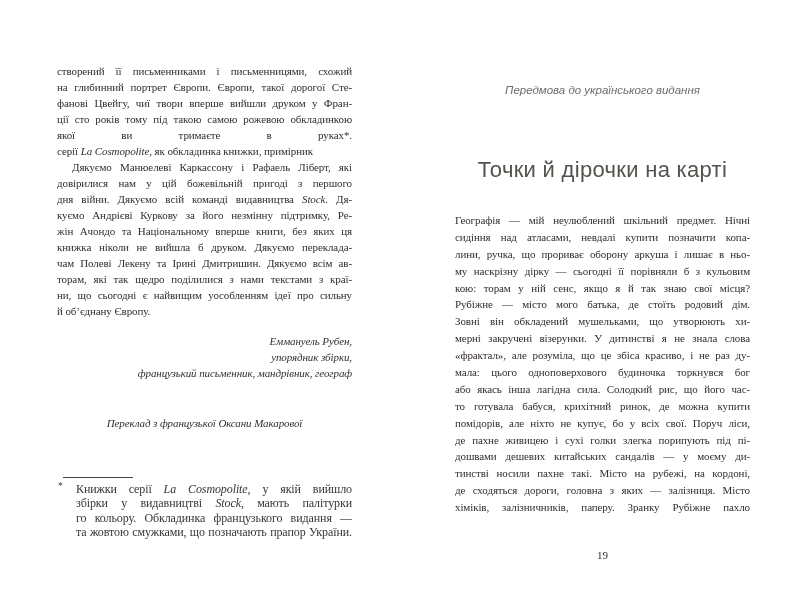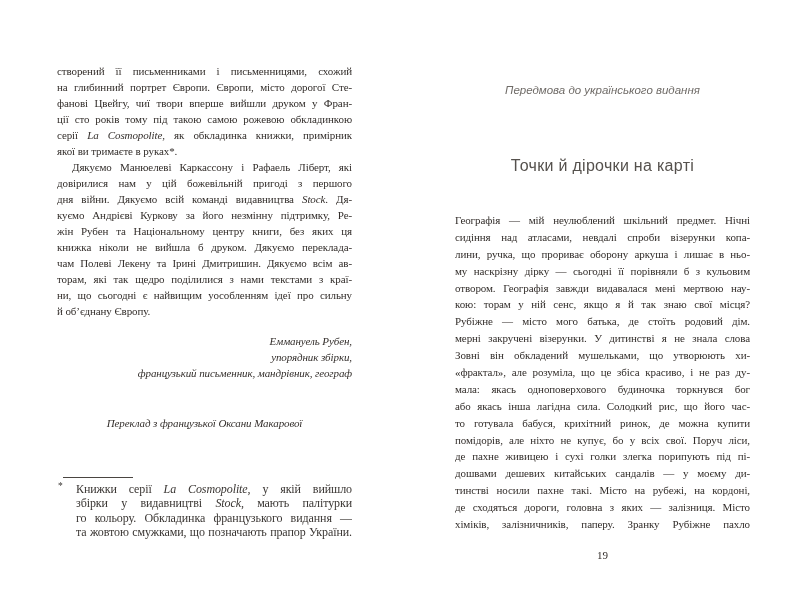--- a/index.html
+++ b/index.html
@@ -90,21 +90,21 @@
     font-style: italic;
     font-size: 11.5px;
     color: #6f6b67;
   }
   .chapter-title {
     position: absolute;
     left: 455px; top: 157px;
     width: 295px;
     text-align: center;
     font-family: "Liberation Sans", sans-serif;
-    font-size: 16px;
+    font-size: 22px;
     letter-spacing: 0.3px;
     color: #55514d;
   }
   .right-block {
     position: absolute;
     left: 455px; top: 212px;
     width: 295px;
   }
   .rline {
     font-size: 11px;
@@ -125,32 +125,32 @@
   }
 </style>
 </head>
 <body>
 
 <div class="spread">
 
   <div class="left-block">
     <div class="para">
         <div class="bline">створений її письменниками і письменницями, схожий</div>
-        <div class="bline">на глибинний портрет Європи. Європи, місто дорогої Сте-</div>
+        <div class="bline">на глибинний портрет Європи. Європи, такої дорогої Сте-</div>
         <div class="bline">фанові Цвейгу, чиї твори вперше вийшли друком у Фран-</div>
         <div class="bline">ції сто років тому під такою самою рожевою обкладинкою</div>
+        <div class="bline">якої ви тримаєте в руках*.</div>
         <div class="bline">серії <i>La Cosmopolite</i>, як обкладинка книжки, примірник</div>
-        <div class="bline">якої ви тримаєте в руках*.</div>
       </div>
     <div class="para indent">
         <div class="bline">Дякуємо Манюелеві Каркассону і Рафаель Ліберт, які</div>
         <div class="bline">довірилися нам у цій божевільній пригоді з першого</div>
         <div class="bline">дня війни. Дякуємо всій команді видавництва <i>Stock</i>. Дя-</div>
         <div class="bline">куємо Андрієві Куркову за його незмінну підтримку, Ре-</div>
-        <div class="bline">жін Рубен та Національному центру книги, без яких ця</div>
+        <div class="bline">жін Ачондо та Національному вперше книги, без яких ця</div>
         <div class="bline">книжка ніколи не вийшла б друком. Дякуємо переклада-</div>
         <div class="bline">чам Полеві Лекену та Ірині Дмитришин. Дякуємо всім ав-</div>
         <div class="bline">торам, які так щедро поділилися з нами текстами з краї-</div>
         <div class="bline">ни, що сьогодні є найвищим уособленням ідеї про сильну</div>
         <div class="bline">й об’єднану Європу.</div>
       </div>
 
     <div class="signature">
         <div class="sig-line">Еммануель Рубен,</div>
         <div class="sig-line">упорядник збірки,</div>
@@ -172,32 +172,31 @@
     </div>
   </div>
 
   <div class="running-head">Передмова до українського видання</div>
 
   <div class="chapter-title">Точки й дірочки на карті</div>
 
   <div class="right-block">
     <div class="para">
         <div class="rline">Географія — мій неулюблений шкільний предмет. Нічні</div>
-        <div class="rline">сидіння над атласами, невдалі спроби візерунки копа-</div>
+        <div class="rline">сидіння над атласами, невдалі купити позначити копа-</div>
         <div class="rline">лини, ручка, що прориває оборону аркуша і лишає в ньо-</div>
         <div class="rline">му наскрізну дірку — сьогодні її порівняли б з кульовим</div>
-        <div class="rline">отвором. Географія завжди видавалася мені мертвою нау-</div>
         <div class="rline">кою: торам у ній сенс, якщо я й так знаю свої місця?</div>
       </div>
     <div class="para indent">
         <div class="rline">Рубіжне — місто мого батька, де стоїть родовий дім.</div>
+        <div class="rline">Зовні він обкладений мушельками, що утворюють хи-</div>
         <div class="rline">мерні закручені візерунки. У дитинстві я не знала слова</div>
-        <div class="rline">Зовні він обкладений мушельками, що утворюють хи-</div>
         <div class="rline">«фрактал», але розуміла, що це збіса красиво, і не раз ду-</div>
-        <div class="rline">мала: якась одноповерхового будиночка торкнувся бог</div>
+        <div class="rline">мала: цього одноповерхового будиночка торкнувся бог</div>
         <div class="rline">або якась інша лагідна сила. Солодкий рис, що його час-</div>
         <div class="rline">то готувала бабуся, крихітний ринок, де можна купити</div>
         <div class="rline">помідорів, але ніхто не купує, бо у всіх свої. Поруч ліси,</div>
         <div class="rline">де пахне живицею і сухі голки злегка порипують під пі-</div>
         <div class="rline">дошвами дешевих китайських сандалів — у моєму ди-</div>
         <div class="rline">тинстві носили пахне такі. Місто на рубежі, на кордоні,</div>
         <div class="rline">де сходяться дороги, головна з яких — залізниця. Місто</div>
         <div class="rline">хіміків, залізничників, паперу. Зранку Рубіжне пахло</div>
       </div>
   </div>

